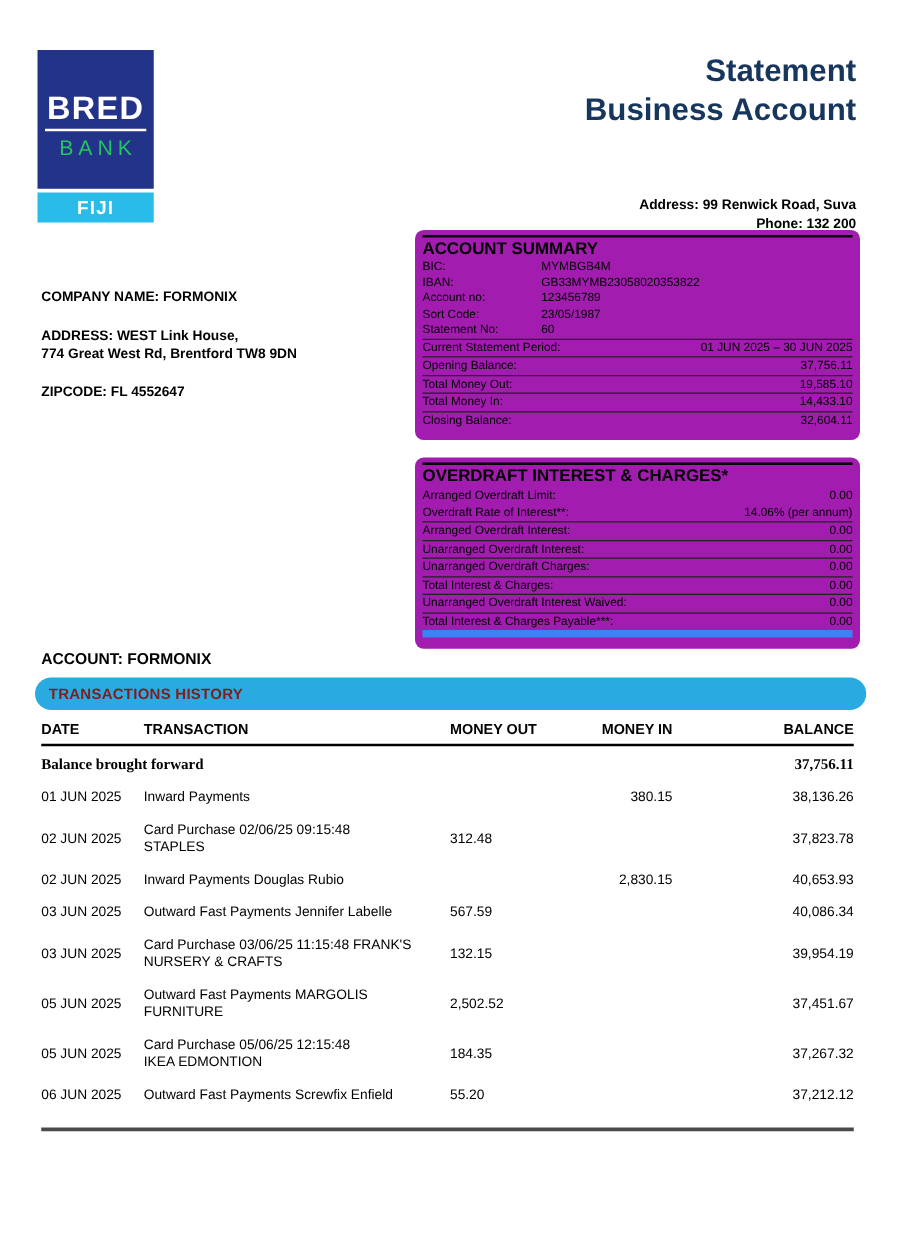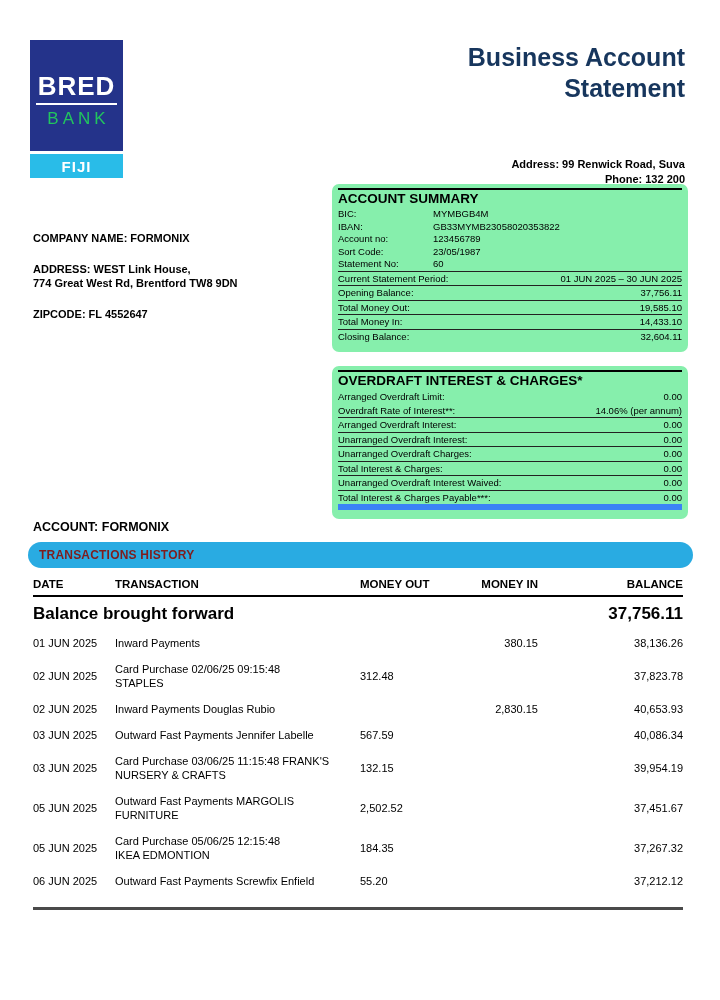--- a/index.html
+++ b/index.html
@@ -16,21 +16,21 @@
 
   
   .doc-title { position:absolute; right:35px; top:42px; text-align:right; color:#17365D; font-size:25px; font-weight:bold; line-height:31px; }
   .contact { position:absolute; right:35px; top:157px; text-align:right; font-size:11px; font-weight:bold; line-height:15px; }
 
   
   .company { position:absolute; left:33px; top:231px; font-size:11px; font-weight:bold; line-height:14px; }
   .company .gap { height:17px; }
 
   
-  .info-box { position:absolute; left:332px; width:356px; background:#86efac; border-radius:7px; padding:4px 6px 9px 6px; }
+  .info-box { position:absolute; left:332px; width:356px; background:#a21caf; border-radius:7px; padding:4px 6px 9px 6px; }
   .summary-box { top:184px; }
   .overdraft-box { top:366px; }
   .toprule { height:2px; background:#000; }
   .box-title { font-size:13.5px; font-weight:bold; line-height:16px; margin:1px 0 1px 0; }
   .info-row { display:flex; font-size:9.5px; line-height:12.5px; }
   .info-row .lbl { width:95px; flex:none; }
   .kv-row { display:flex; justify-content:space-between; font-size:9.5px; line-height:13.5px; }
   .kv-row.sep { border-top:1px solid #222; }
   .kv-row.endsep { border-bottom:6px solid #3b82f6; }
 
@@ -38,41 +38,41 @@
   .account-heading { position:absolute; left:33px; top:520px; font-size:12.5px; font-weight:bold; }
   .trans-bar { position:absolute; left:28px; top:542px; width:665px; height:26px; background:#29ABE2; border-radius:13px; color:#7f1d1d; font-size:12px; font-weight:bold; letter-spacing:.2px; display:flex; align-items:center; padding-left:11px; }
   .trans-table { position:absolute; left:33px; top:573px; width:650px; }
   .trow { display:flex; align-items:center; }
   .c-date { width:82px; flex:none; }
   .c-tx { width:245px; flex:none; white-space:pre-line; padding-right:8px; }
   .c-out { width:80px; flex:none; }
   .c-in { width:98px; flex:none; text-align:right; }
   .c-bal { width:145px; flex:none; text-align:right; }
   .thead { font-size:11.5px; font-weight:bold; line-height:22px; border-bottom:2.5px solid #000; }
-  .opening { font-size:17px; font-weight:bold; padding:7px 0 6px 0; }
+  .opening { font-size:12px; font-weight:bold; padding:7px 0 6px 0;font-family:Liberation Serif, serif; }
   .opening .c-datetx { width:327px; flex:none; }
   .body-row { font-size:11px; line-height:14px; padding:6px 0; }
   .bottom-rule { margin-top:13px; height:3px; background:#4a4a4a; }
 </style>
 </head>
 <body>
 
 <div class="page">
 
   <div class="logo">
     <div class="logo-navy">
       <div class="logo-bred">BRED</div>
       <div class="logo-bank">BANK</div>
     </div>
     <div class="logo-fiji">FIJI</div>
   </div>
 
   <div class="doc-title">
+    <div>Statement</div>
     <div>Business Account</div>
-    <div>Statement</div>
   </div>
 
   <div class="contact">
     <div>Address: 99 Renwick Road, Suva</div>
     <div>Phone:  132 200</div>
   </div>
 
   <div class="company">
     <div>COMPANY NAME: FORMONIX</div>
     <div class="gap"></div>

